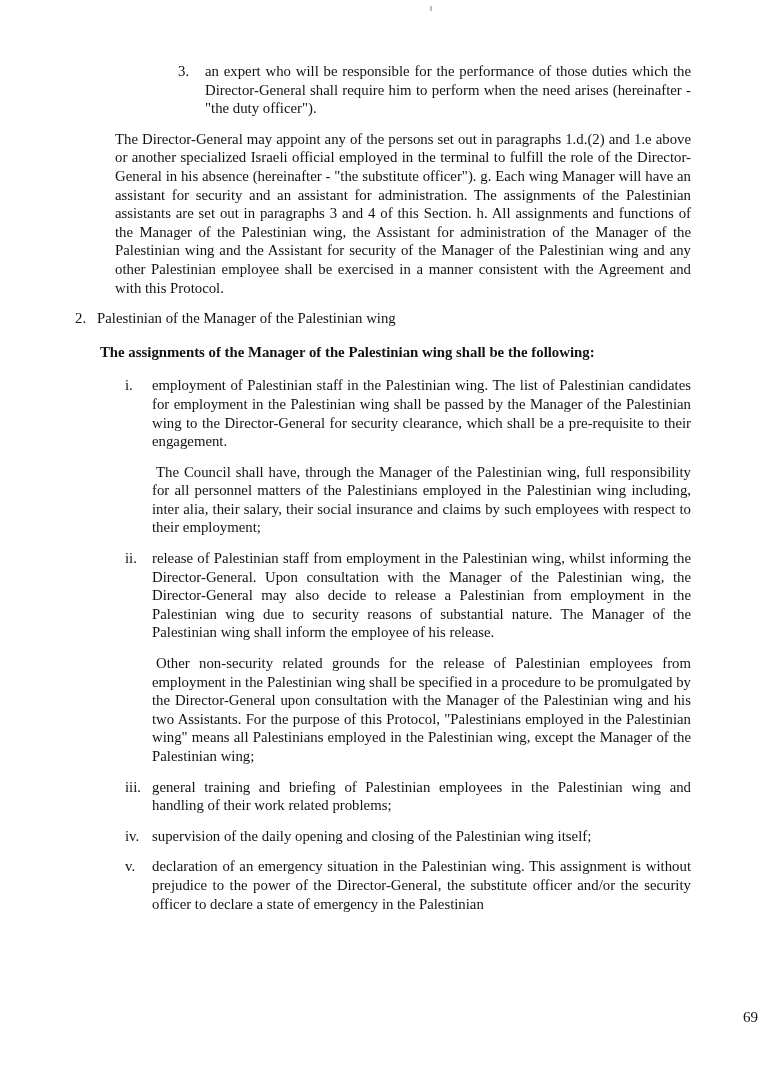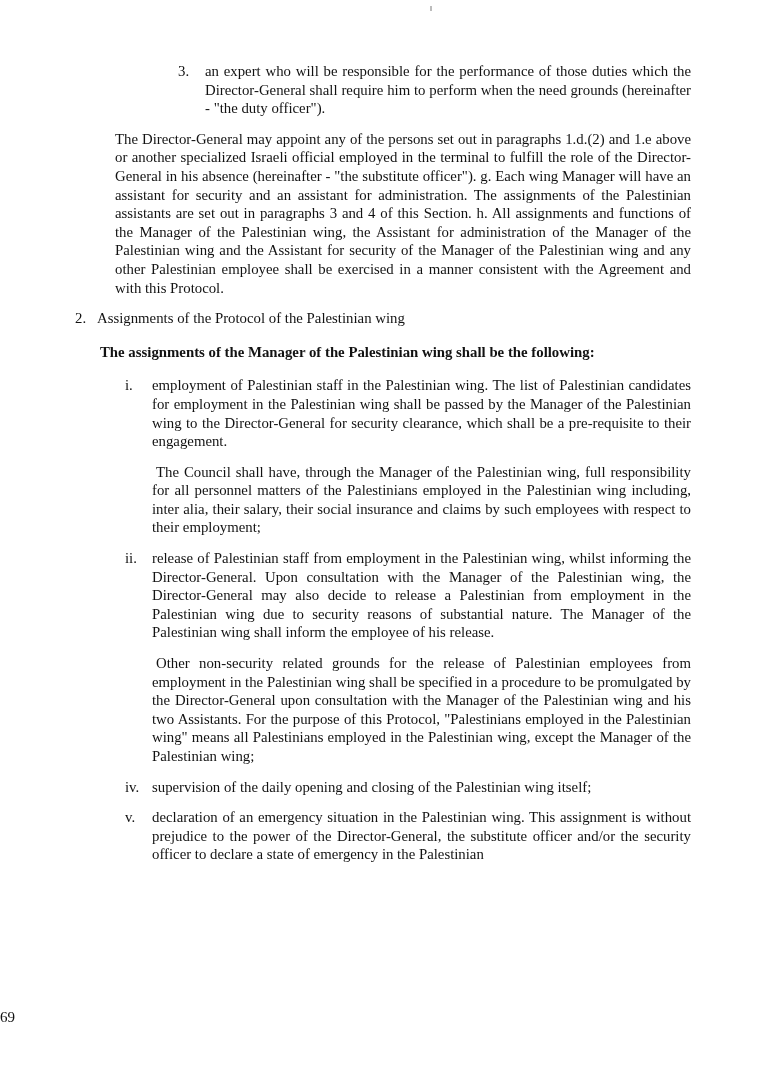--- a/index.html
+++ b/index.html
@@ -58,41 +58,41 @@
   .item-roman   { margin-left: 50px; }
   .item-roman .marker { width: 27px; }
   .para-cont    { margin-left: 77px; align-items: center; }
   .para-cont .marker  { width: 0; }
   .para-cont .text    { text-indent: 4px; }
   .page-number {
     position: absolute;
     bottom: 52px;
     left: 0;
     width: 100%;
-    text-align: left;
+    text-align: right;
     font-size: 15px;
     color: #121212;
   }
 </style>
 </head>
 <body>
 
 <div class="page">
   <div class="artifact"></div>
   <main class="doc-body" id="doc-body">
       <div class="block item-3">
         <span class="marker">3.</span>
-        <div class="text">an expert who will be responsible for the performance of those duties which the Director-General shall require him to perform when the need grounds (hereinafter - "the duty officer").</div>
+        <div class="text">an expert who will be responsible for the performance of those duties which the Director-General shall require him to perform when the need arises (hereinafter - "the duty officer").</div>
       </div>
       <div class="block item-vi">
         <div class="text">The Director-General may appoint any of the persons set out in paragraphs 1.d.(2) and 1.e above or another specialized Israeli official employed in the terminal to fulfill the role of the Director-General in his absence (hereinafter - "the substitute officer"). g. Each wing Manager will have an assistant for security and an assistant for administration. The assignments of the Palestinian assistants are set out in paragraphs 3 and 4 of this Section. h. All assignments and functions of the Manager of the Palestinian wing, the Assistant for administration of the Manager of the Palestinian wing and the Assistant for security of the Manager of the Palestinian wing and any other Palestinian employee shall be exercised in a manner consistent with the Agreement and with this Protocol.</div>
       </div>
       <div class="block heading-2">
         <span class="marker">2.</span>
-        <div class="text">Assignments of the Protocol of the Palestinian wing</div>
+        <div class="text">Palestinian of the Manager of the Palestinian wing</div>
       </div>
       <div class="block para-intro">
         <span class="marker"></span>
         <div class="text">The assignments of the Manager of the Palestinian wing shall be the following:</div>
       </div>
       <div class="block item-roman">
         <span class="marker">i.</span>
         <div class="text">employment of Palestinian staff in the Palestinian wing. The list of Palestinian candidates for employment in the Palestinian wing shall be passed by the Manager of the Palestinian wing to the Director-General for security clearance, which shall be a pre-requisite to their engagement.</div>
       </div>
       <div class="block para-cont">
@@ -101,20 +101,24 @@
       </div>
       <div class="block item-roman">
         <span class="marker">ii.</span>
         <div class="text">release of Palestinian staff from employment in the Palestinian wing, whilst informing the Director-General. Upon consultation with the Manager of the Palestinian wing, the Director-General may also decide to release a Palestinian from employment in the Palestinian wing due to security reasons of substantial nature. The Manager of the Palestinian wing shall inform the employee of his release.</div>
       </div>
       <div class="block para-cont">
         <span class="marker"></span>
         <div class="text">Other non-security related grounds for the release of Palestinian employees from employment in the Palestinian wing shall be specified in a procedure to be promulgated by the Director-General upon consultation with the Manager of the Palestinian wing and his two Assistants. For the purpose of this Protocol, "Palestinians employed in the Palestinian wing" means all Palestinians employed in the Palestinian wing, except the Manager of the Palestinian wing;</div>
       </div>
       <div class="block item-roman">
+        <span class="marker">iii.</span>
+        <div class="text">general training and briefing of Palestinian employees in the Palestinian wing and handling of their work related problems;</div>
+      </div>
+      <div class="block item-roman">
         <span class="marker">iv.</span>
         <div class="text">supervision of the daily opening and closing of the Palestinian wing itself;</div>
       </div>
       <div class="block item-roman">
         <span class="marker">v.</span>
         <div class="text">declaration of an emergency situation in the Palestinian wing. This assignment is without prejudice to the power of the Director-General, the substitute officer and/or the security officer to declare a state of emergency in the Palestinian</div>
       </div>
     </main>
   <footer class="page-number">69</footer>
 </div>

